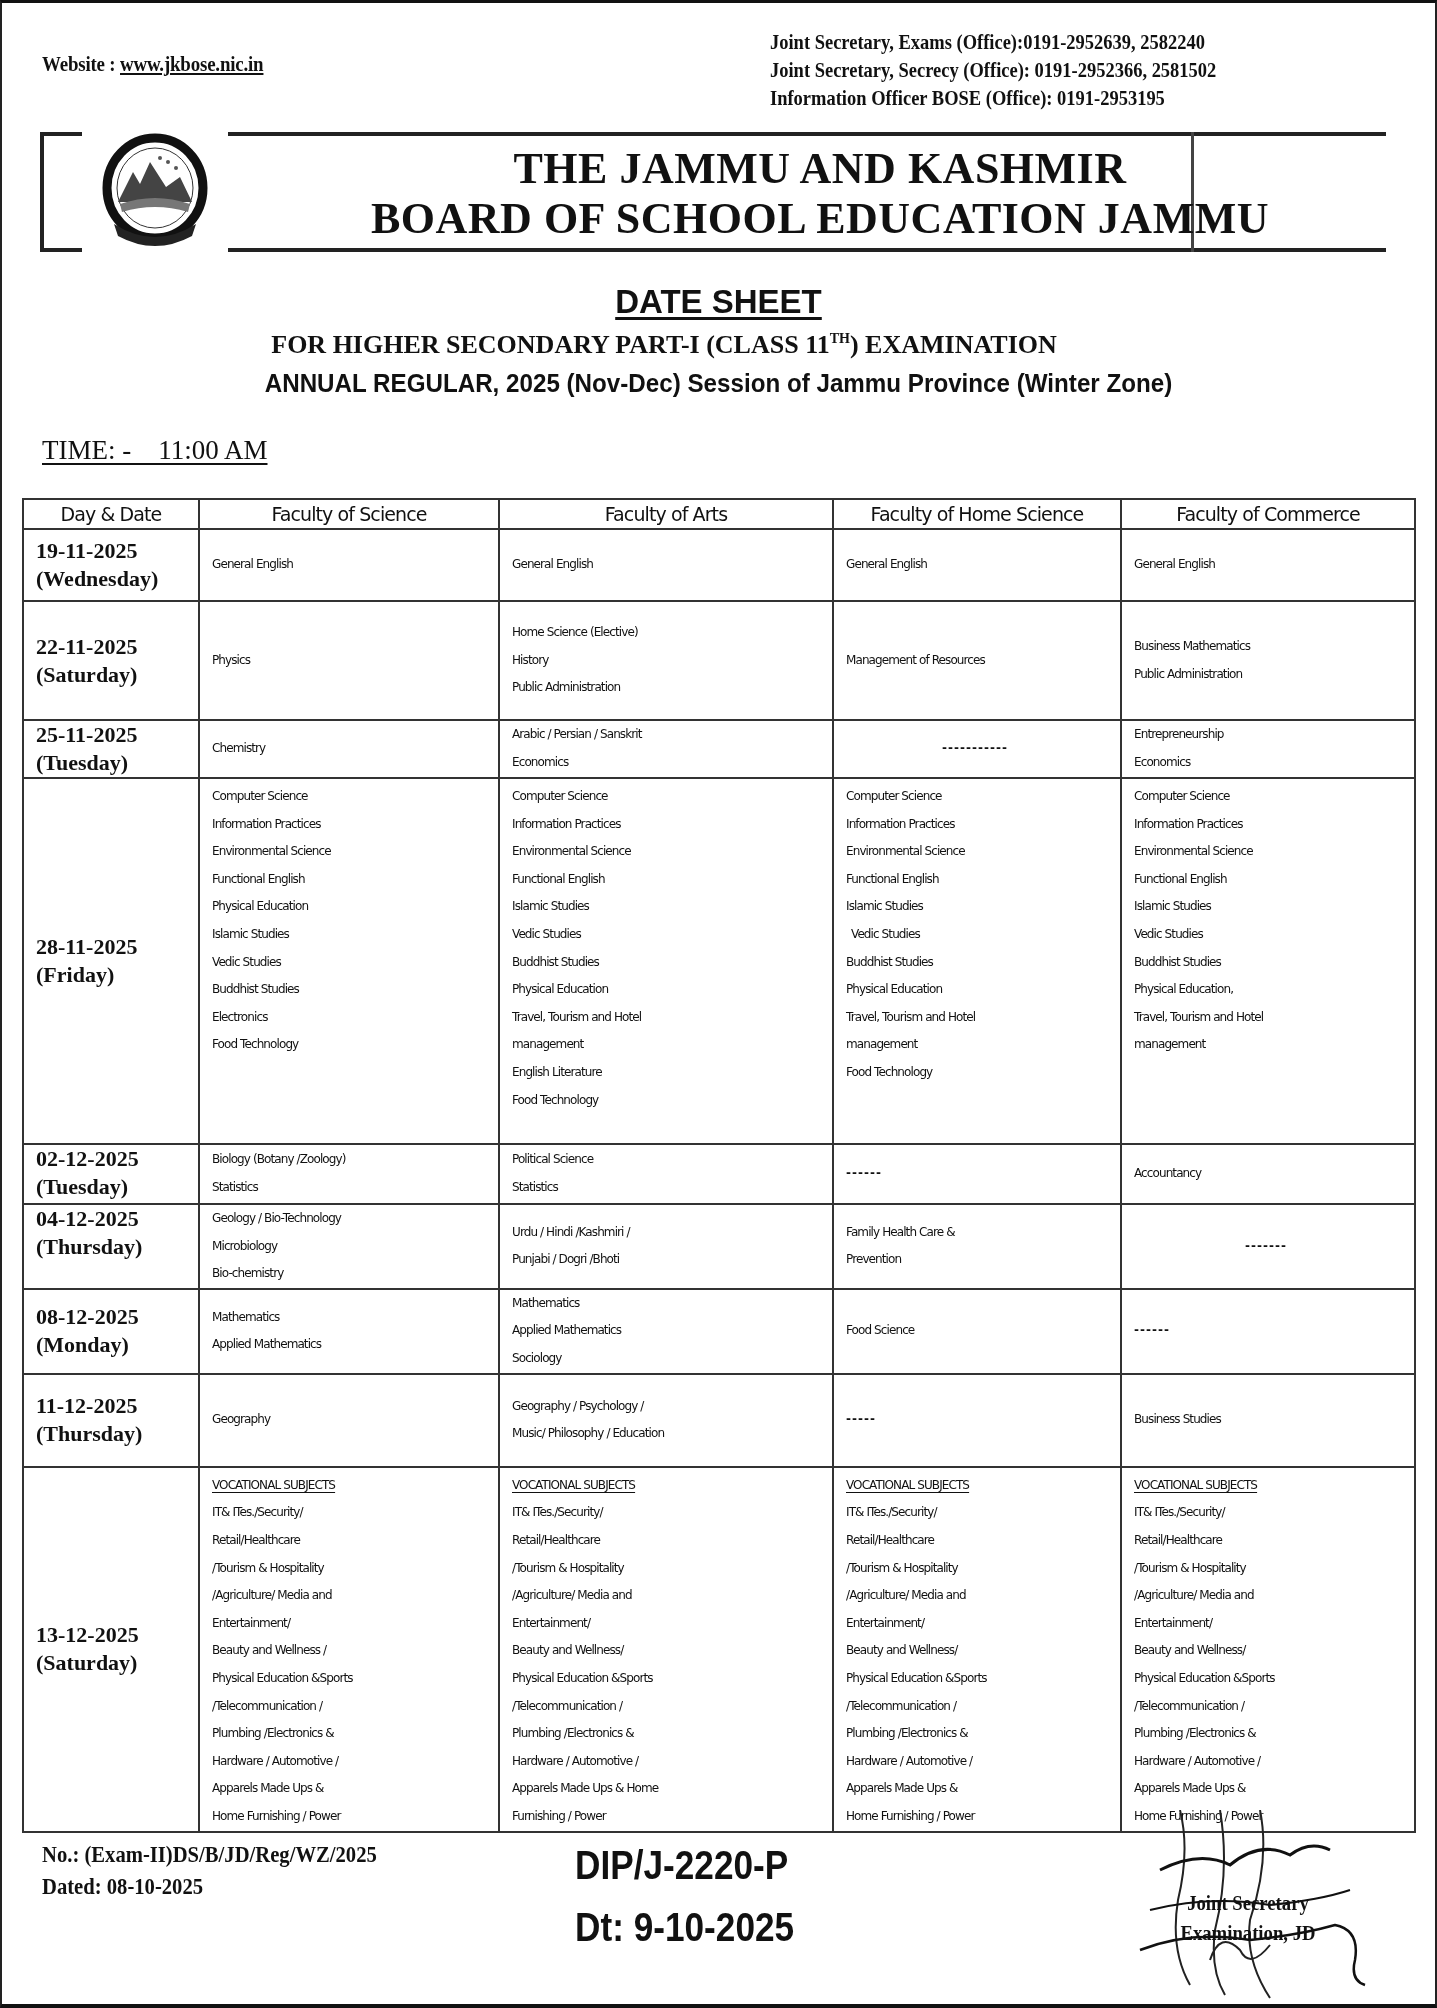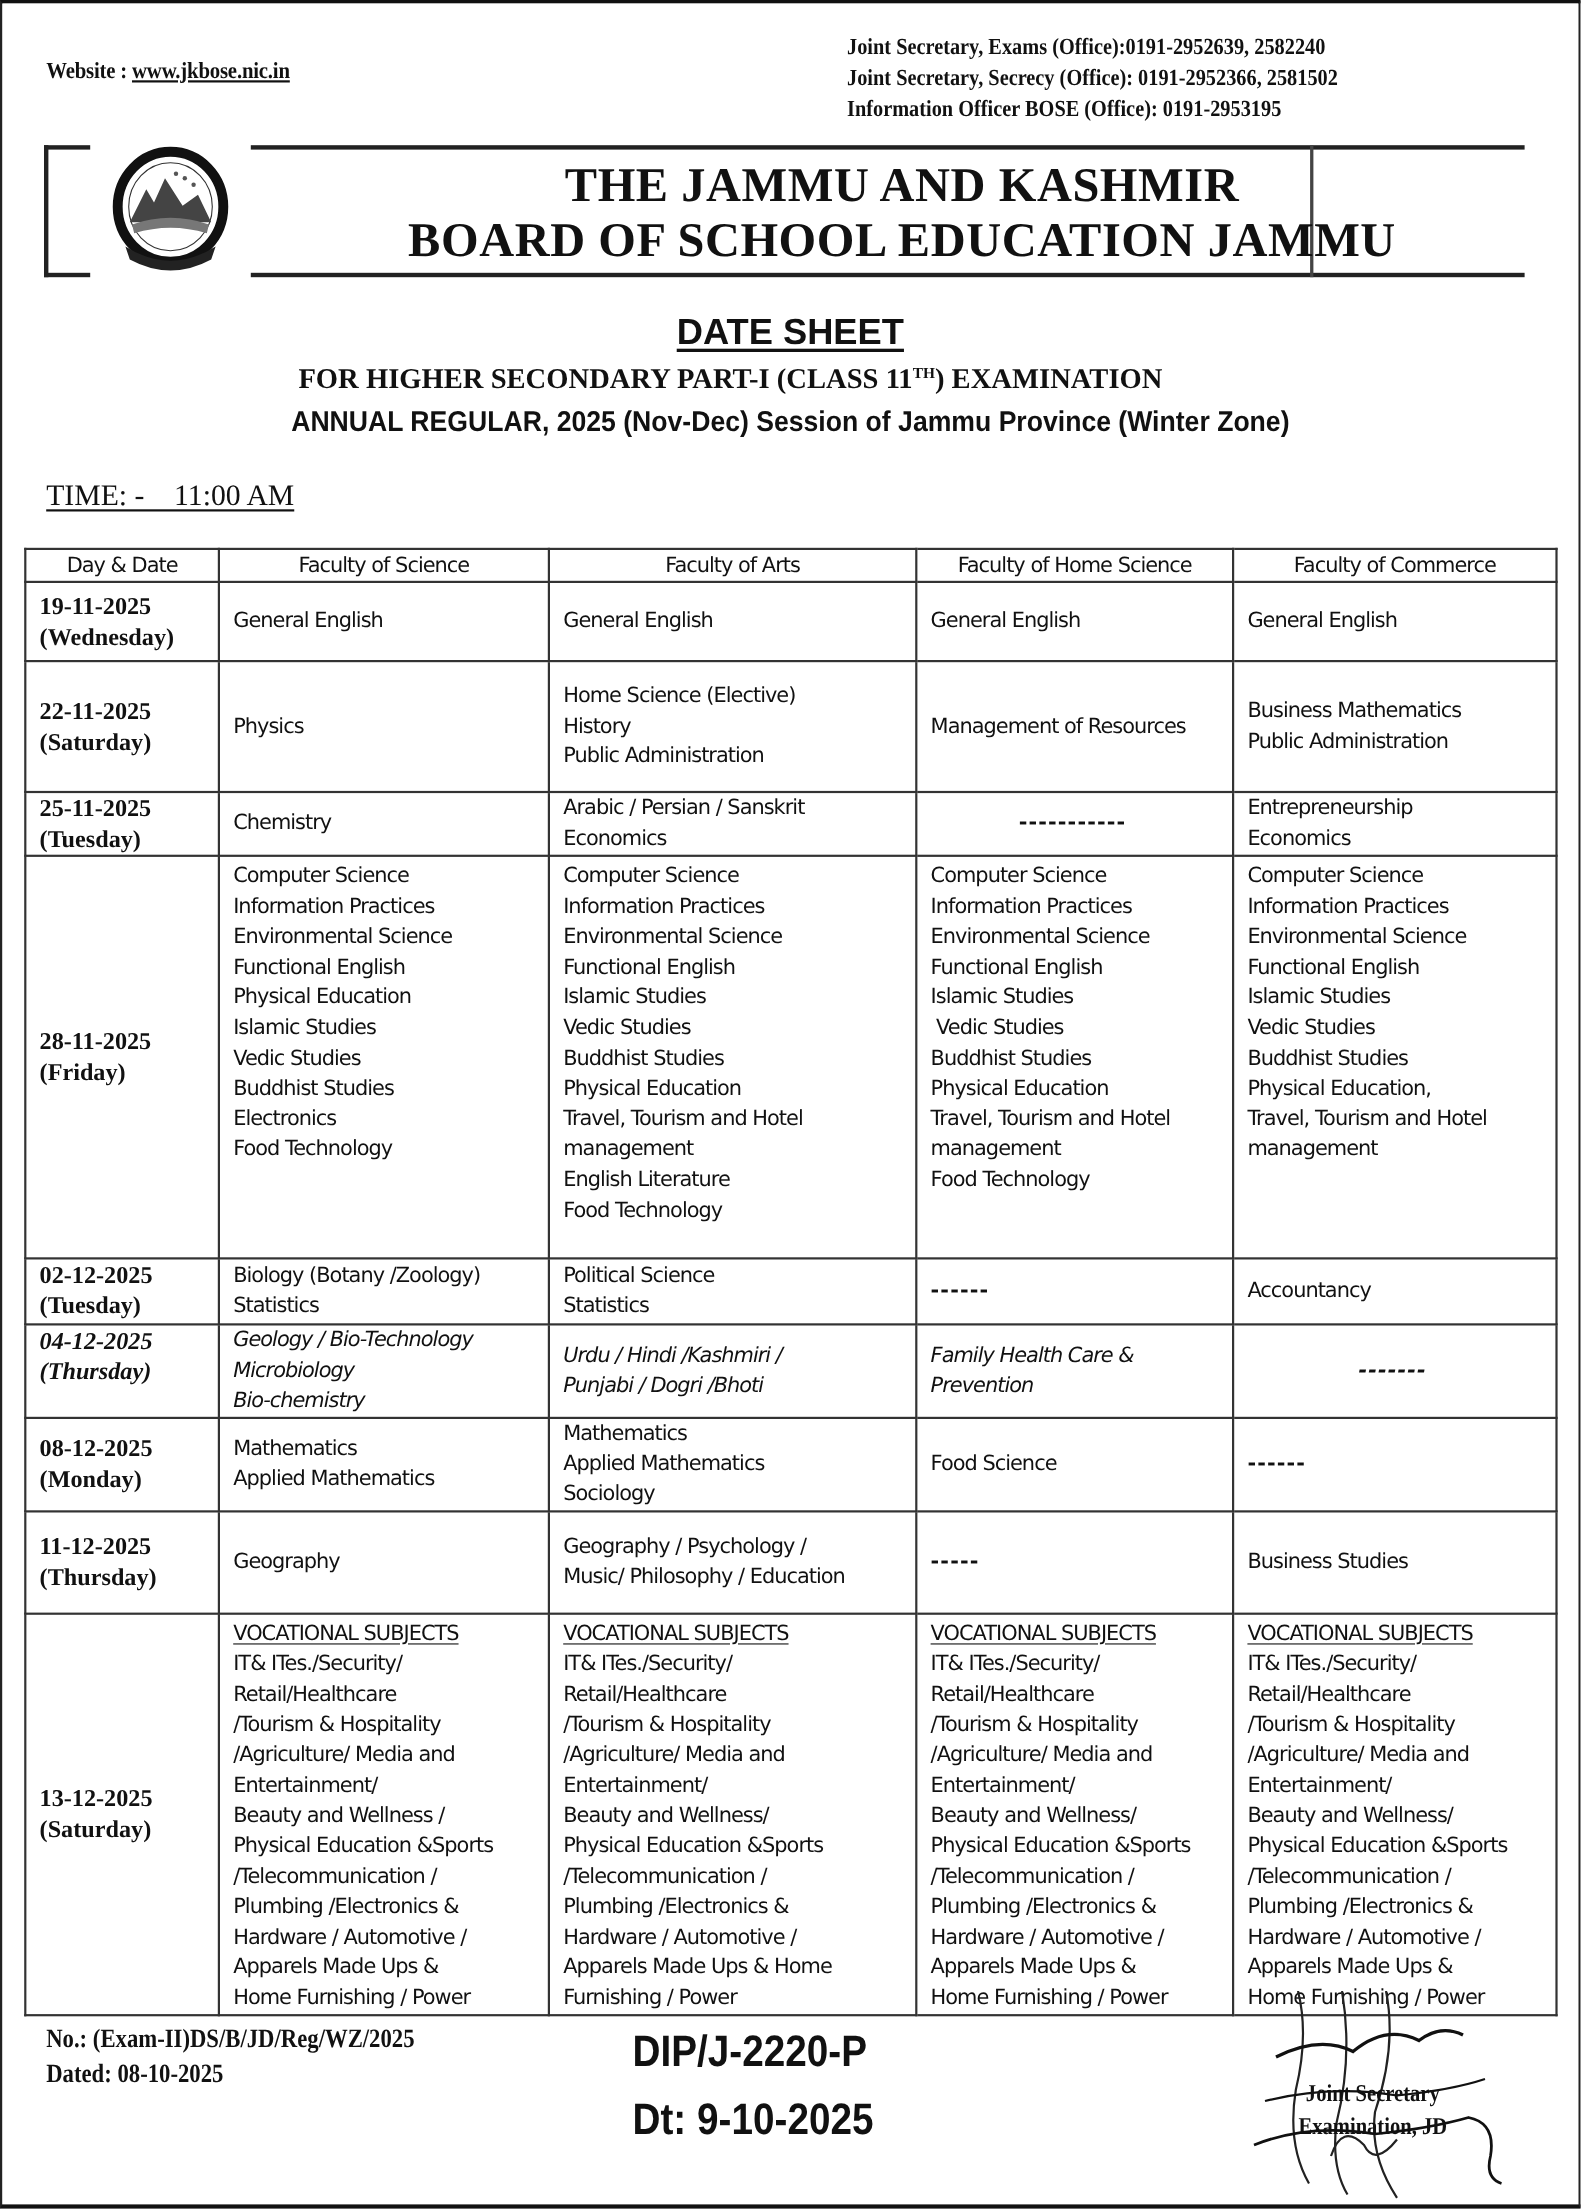--- a/index.html
+++ b/index.html
@@ -71,21 +71,21 @@
   
   table.datesheet {
     position: absolute; left: 22px; top: 498px; width: 1392px;
     border-collapse: collapse; table-layout: fixed;
     border: 2px solid #222;
   }
   table.datesheet th, table.datesheet td {
     border: 2px solid #333;
     vertical-align: middle;
     font-family: "DejaVu Sans", sans-serif;
-    font-size: 19px; line-height: 27.6px;
+    font-size: 12px; line-height: 27.6px;
     letter-spacing: -0.9px;
   }
   table.datesheet th {
     font-weight: normal; text-align: center; height: 30px; line-height: 24px;
     font-size: 19px;
   }
   td.date-cell {
     font-family: "Liberation Serif", serif !important; font-weight: bold;
     font-size: 22px !important; line-height: 28px !important; letter-spacing: 0 !important;
     padding-left: 12px; text-align: left;
@@ -314,21 +314,21 @@
           <span class="line">Political Science</span>
           <span class="line">Statistics</span>
         </td>
         <td class="subj">
           <span class="line dash">------</span>
         </td>
         <td class="subj">
           <span class="line">Accountancy</span>
         </td>
       </tr>
-      <tr style="height: 82px; font-style: italic;">
+      <tr style="height: 82px;">
         <td class="date-cell" style="vertical-align: top;">
           <span class="line">04-12-2025</span>
           <span class="line">(Thursday)</span>
         </td>
         <td class="subj">
           <span class="line">Geology / Bio-Technology</span>
           <span class="line">Microbiology</span>
           <span class="line">Bio-chemistry</span>
         </td>
         <td class="subj">

